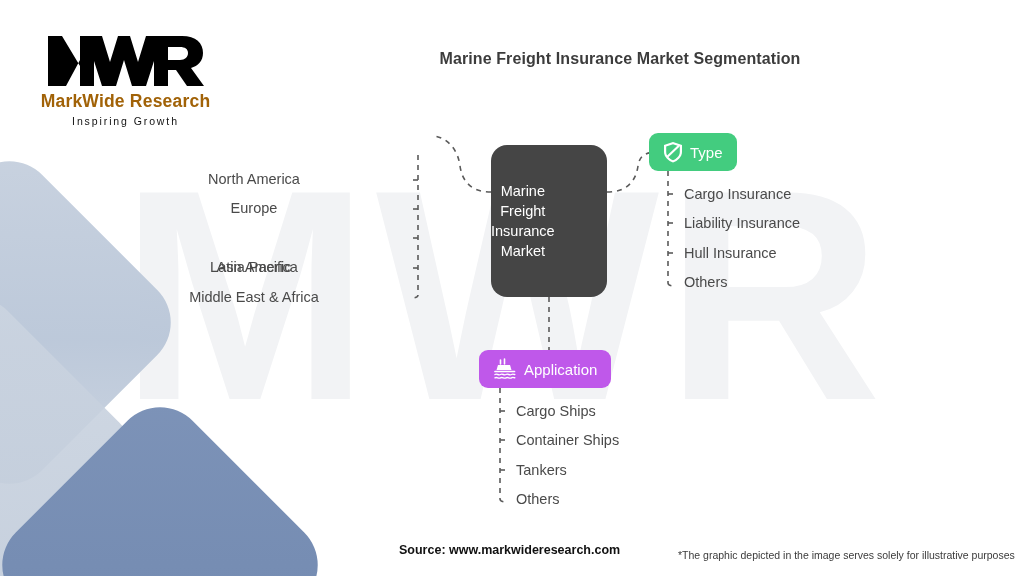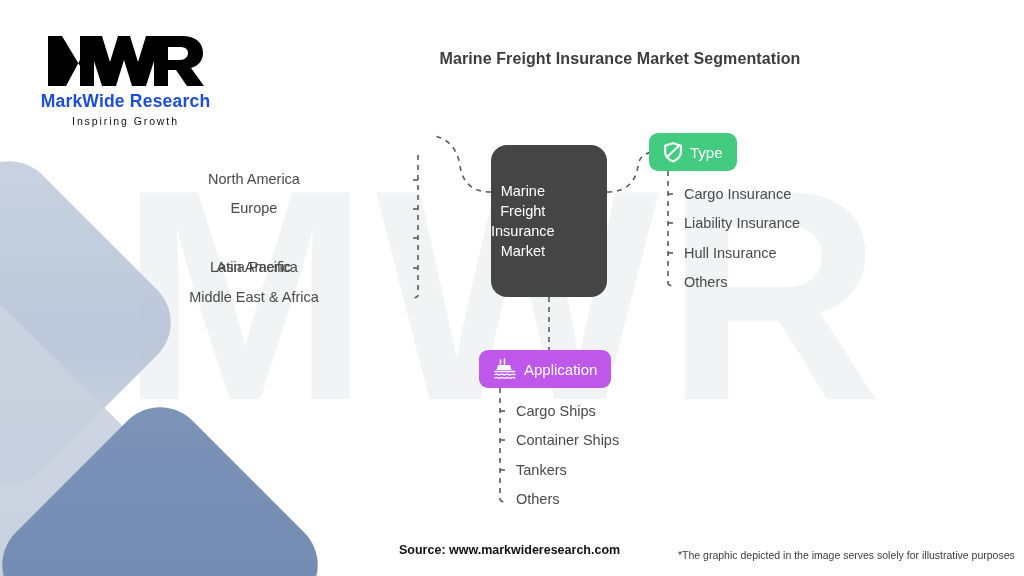--- a/index.html
+++ b/index.html
@@ -46,21 +46,21 @@
     width: 250px; height: 250px;
     background: linear-gradient(135deg, #7d93b8 0%, #6f87ae 100%);
     border-radius: 46px;
     transform: rotate(45deg);
   }
 
   
   .logo { position: absolute; left: 33px; top: 32px; width: 185px; text-align: center; }
   .logo svg { display: block; }
   .logo-name {
-    font-size: 17.5px; font-weight: 700; color: #1d4ed8; letter-spacing: .2px;
+    font-size: 17.5px; font-weight: 700; color: #a16207; letter-spacing: .2px;
     margin-top: 1px;
     text-align: center;
   }
   .logo-tag {
     font-size: 10.5px; font-weight: 400; color: #111; letter-spacing: 1.9px;
     margin-top: 3px;
   }
 
   
   .title {

